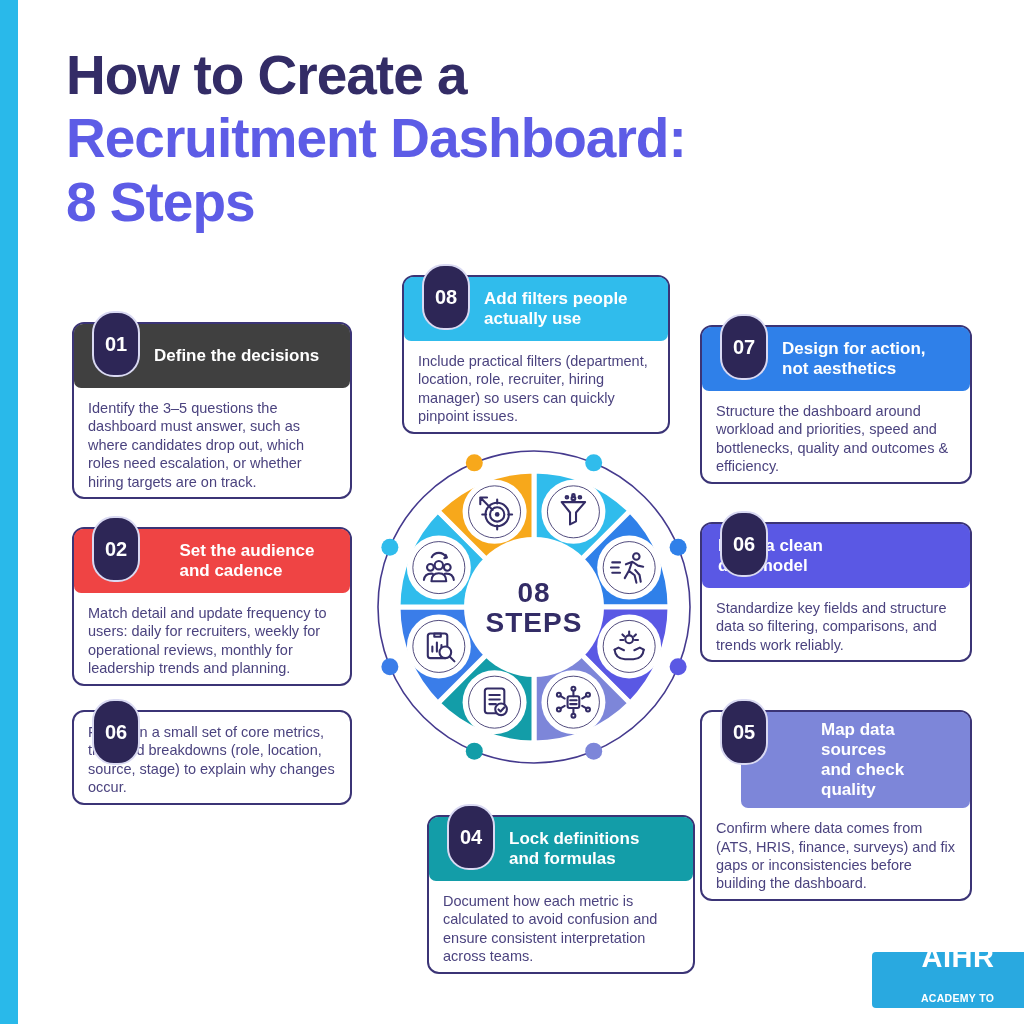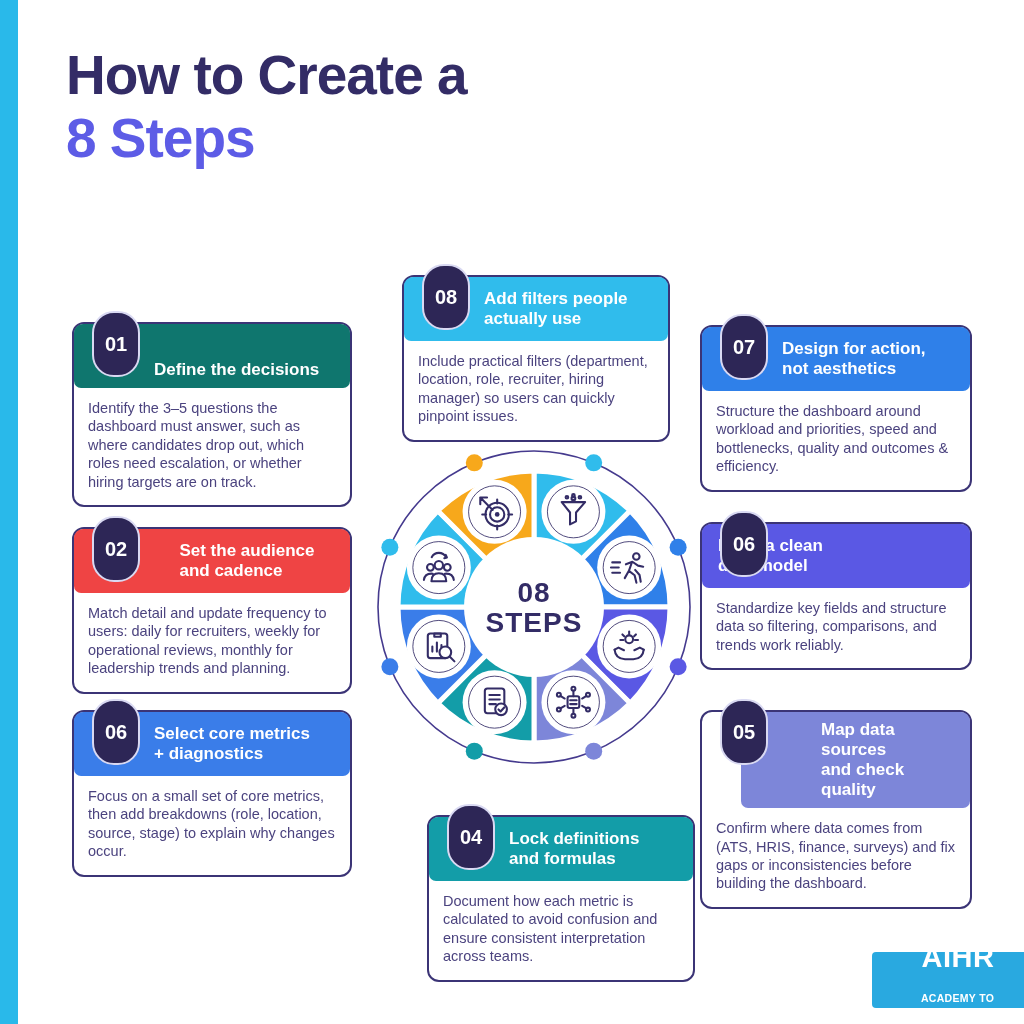--- a/index.html
+++ b/index.html
@@ -14,21 +14,21 @@
   .title .t1{color:#332c66;}
   .title .t2{color:#5d5ce6;}
 
   .card{position:absolute;background:#ffffff;border:2px solid #3b3476;border-radius:12px;}
   .pill{position:absolute;left:18px;top:-13px;width:44px;height:62px;border-radius:22px;
         background:#2d2656;border:2px solid #d9d9f2;color:#ffffff;font-weight:700;
         font-size:20px;display:flex;align-items:center;justify-content:center;z-index:2;}
   .card-header{border-radius:9px 9px 7px 7px;display:flex;align-items:center;
         padding:8px 10px 8px 80px;min-height:48px;color:#ffffff;font-weight:700;
         font-size:17px;line-height:1.18;}
-  .card-body{margin:0;padding:11px 14px 14px 14px;color:#4b437f;font-size:14.5px;
+  .card-body{margin:0;padding:11px 14px 6px 14px;color:#4b437f;font-size:14.5px;
         line-height:1.27;}
 
   
   .pos-s1{left:72px;  top:322px; width:276px;}
   .pos-s2{left:72px;  top:527px; width:276px;}
   .pos-s3{left:72px;  top:710px; width:276px;}
   .pos-s4{left:386px; top:815px; width:264px;margin-left:41px;}
   .pos-s5{left:700px; top:710px; width:268px;}
   .pos-s6{left:700px; top:522px; width:268px;}
   .pos-s7{left:700px; top:325px; width:268px;}
@@ -45,28 +45,29 @@
 </style>
 </head>
 <body>
 
 <div class="canvas">
 
   <div class="accent-bar"></div>
 
   <div class="title">
     <div class="t1">How to Create a</div>
+    <div class="t2">Recruitment Dashboard:</div>
     <div class="t2">8 Steps</div>
   </div>
 
   <section class="card pos-s1">
     <div class="pill">
         <span>01</span>
       </div>
-    <header class="card-header" style="background: #0f766e; align-items: flex-end;">
+    <header class="card-header" style="background: #404040;">
       <div>
           <div>Define the decisions</div>
         </div>
     </header>
     <p class="card-body">Identify the 3–5 questions the dashboard must answer, such as where candidates drop out, which roles need escalation, or whether hiring targets are on track.</p>
   </section>
 
   <section class="card pos-s2">
     <div class="pill">
         <span>02</span>
@@ -77,26 +78,20 @@
           <div>and cadence</div>
         </div>
     </header>
     <p class="card-body">Match detail and update frequency to users: daily for recruiters, weekly for operational reviews, monthly for leadership trends and planning.</p>
   </section>
 
   <section class="card pos-s3">
     <div class="pill">
         <span>06</span>
       </div>
-    <header class="card-header" style="background: rgb(58, 125, 233);">
-      <div>
-          <div>Select core metrics</div>
-          <div>+ diagnostics</div>
-        </div>
-    </header>
     <p class="card-body">Focus on a small set of core metrics, then add breakdowns (role, location, source, stage) to explain why changes occur.</p>
   </section>
 
   <section class="card pos-s4">
     <div class="pill">
         <span>04</span>
       </div>
     <header class="card-header" style="background: rgb(19, 157, 168);">
       <div>
           <div>Lock definitions</div>

